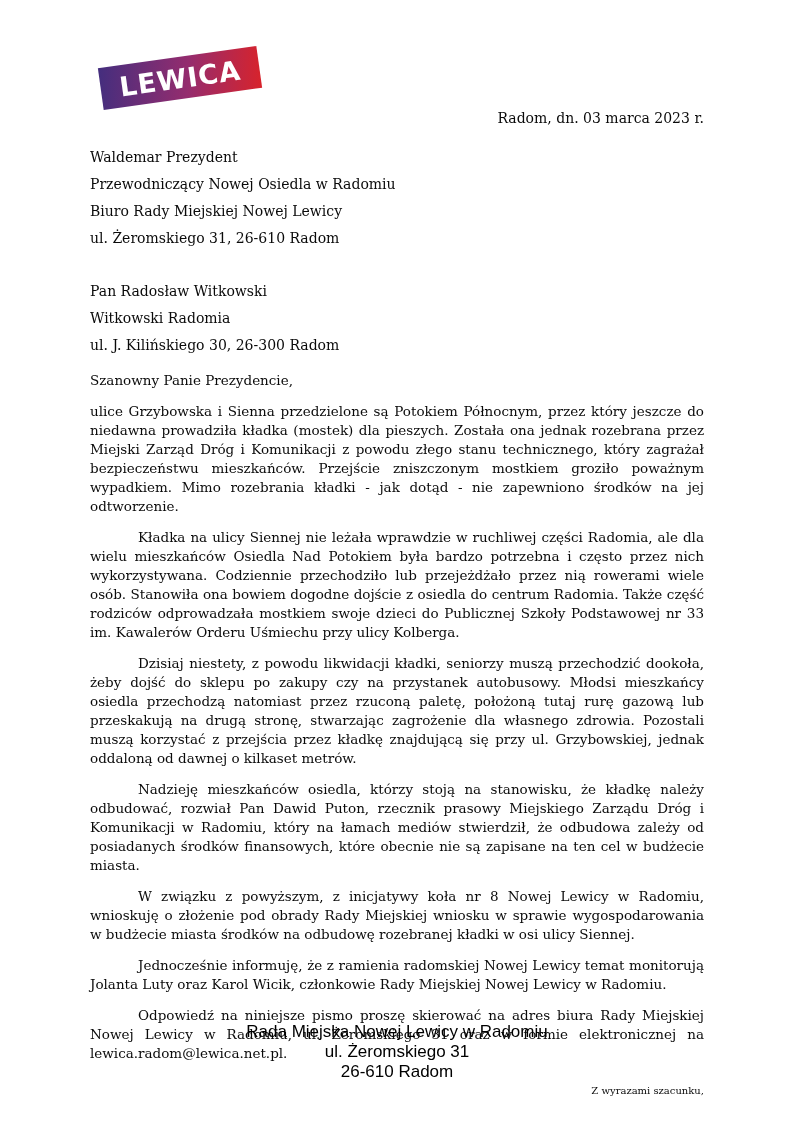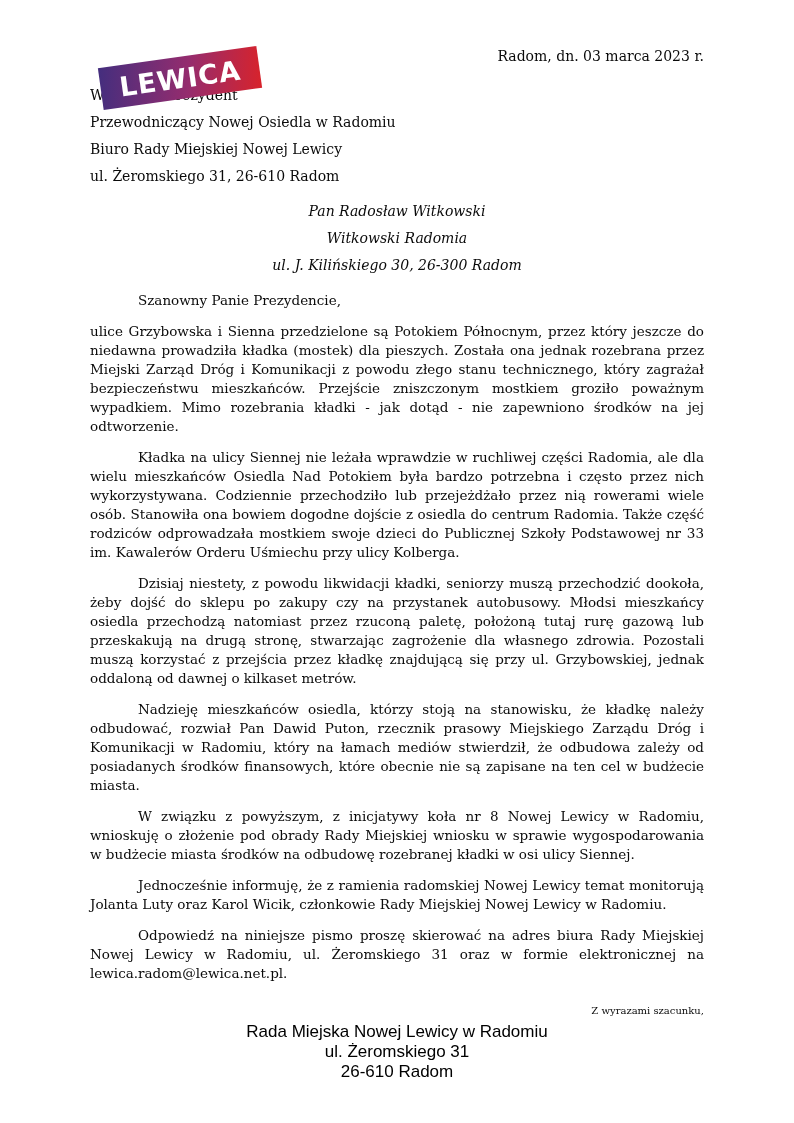--- a/index.html
+++ b/index.html
@@ -32,31 +32,31 @@
     font-family: "DejaVu Sans", "Liberation Sans", sans-serif;
     font-weight: bold;
     font-size: 27px;
     letter-spacing: 1px;
     color: #ffffff;
     white-space: nowrap;
   }
 
   
   .date-line {
-    padding-top: 46px;
+    padding-top: 108px;
     text-align: right;
     font-size: 14px;
     line-height: 20px;
   }
   .sender { margin-top: 16px; font-size: 14px; }
   .sender .line { line-height: 27px; }
-  .recipient { margin-top: 8px; text-align: center; font-size: 14px; font-style: italic; }
+  .recipient { margin-top: 26px; text-align: left; font-size: 14px; }
   .recipient .line { line-height: 27px; }
 
-  .salutation { margin-top: 12px; font-size: 13.5px; line-height: 18.5px; margin-left: 48px; }
+  .salutation { margin-top: 12px; font-size: 13.5px; line-height: 18.5px; }
 
   
   .para {
     margin: 12px 0 0 0;
     font-size: 13.5px;
     line-height: 19px;
     text-align: justify;
   }
   .para.indent { text-indent: 48px; }
 

